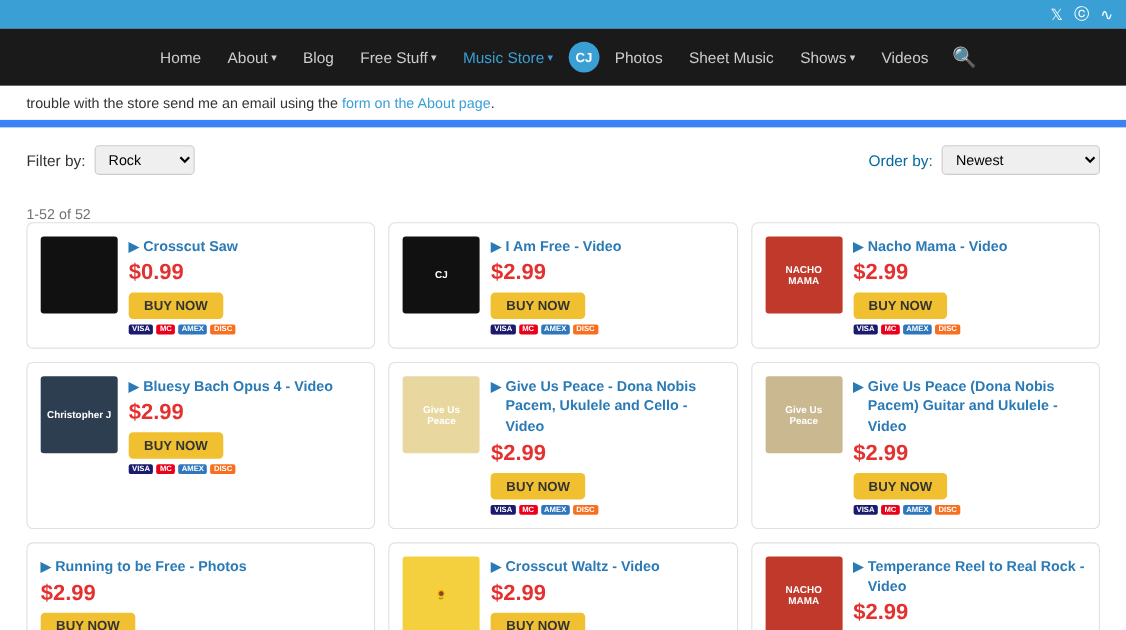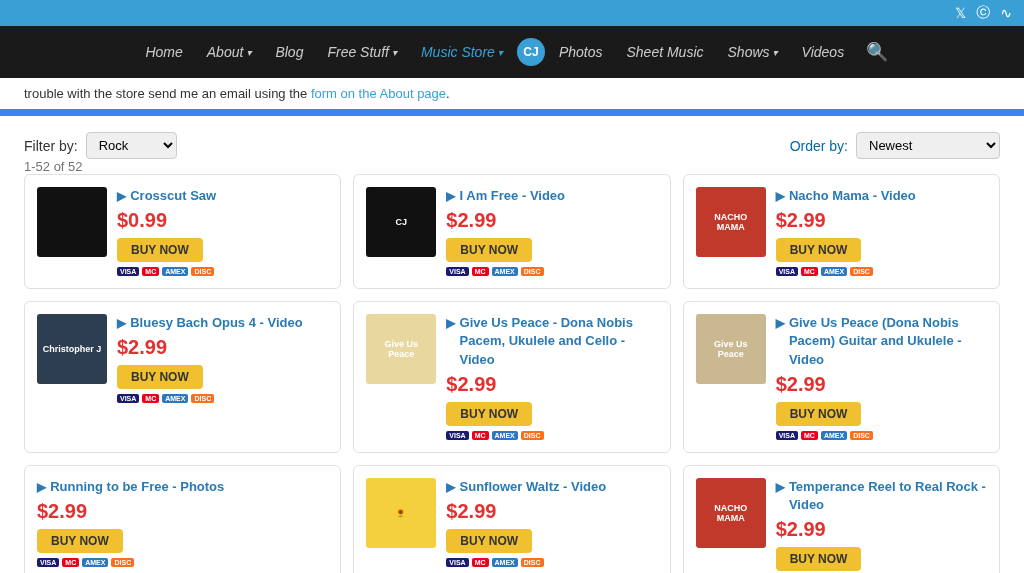--- a/index.html
+++ b/index.html
@@ -33,21 +33,20 @@
     .main-nav .nav-item {
       color: #ccc;
       text-decoration: none;
       padding: 6px 10px;
       font-size: 14px;
       cursor: pointer;
       white-space: nowrap;
       display: flex;
       align-items: center;
       gap: 3px;
-      font-style: italic;
     }
     .main-nav .nav-item.active { color: #3a9fd5; }
     .main-nav .nav-item .arrow { font-size: 10px; }
     .main-nav .cj-logo {
       background: #3a9fd5;
       border-radius: 50%;
       width: 28px;
       height: 28px;
       display: flex;
       align-items: center;
@@ -77,21 +76,21 @@
     .content {
       background: white;
       padding: 16px 24px;
     }
 
     
     .filter-row {
       display: flex;
       align-items: center;
       justify-content: space-between;
-      margin-bottom: 0;
+      margin-bottom: 28px;
     }
     .filter-left { display: flex; align-items: center; gap: 8px; }
     .filter-label { font-size: 14px; color: #333; font-weight: 500; }
     .filter-select {
       padding: 4px 8px;
       border: 1px solid #ccc;
       border-radius: 4px;
       font-size: 13px;
       cursor: pointer;
     }
@@ -397,21 +396,21 @@
             <span class="cc-icon amex">AMEX</span>
             <span class="cc-icon disc">DISC</span>
           </div>
         </div>
       </div>
       <div class="product-card">
         <div class="product-thumb-img thumb-sunflower" style="font-size: 9px; color: rgb(255, 255, 255); text-align: center; padding: 4px; font-weight: bold;">🌻</div>
         <div class="product-info">
           <div class="product-title">
             <span class="play-icon">▶</span>
-            <span>Sunflower Waltz - Video</span>
+            <span>Crosscut Waltz - Video</span>
           </div>
           <div class="product-price">$2.99</div>
           <button class="buy-now-btn">BUY NOW</button>
           <div class="card-icons">
             <span class="cc-icon visa">VISA</span>
             <span class="cc-icon mc">MC</span>
             <span class="cc-icon amex">AMEX</span>
             <span class="cc-icon disc">DISC</span>
           </div>
         </div>

